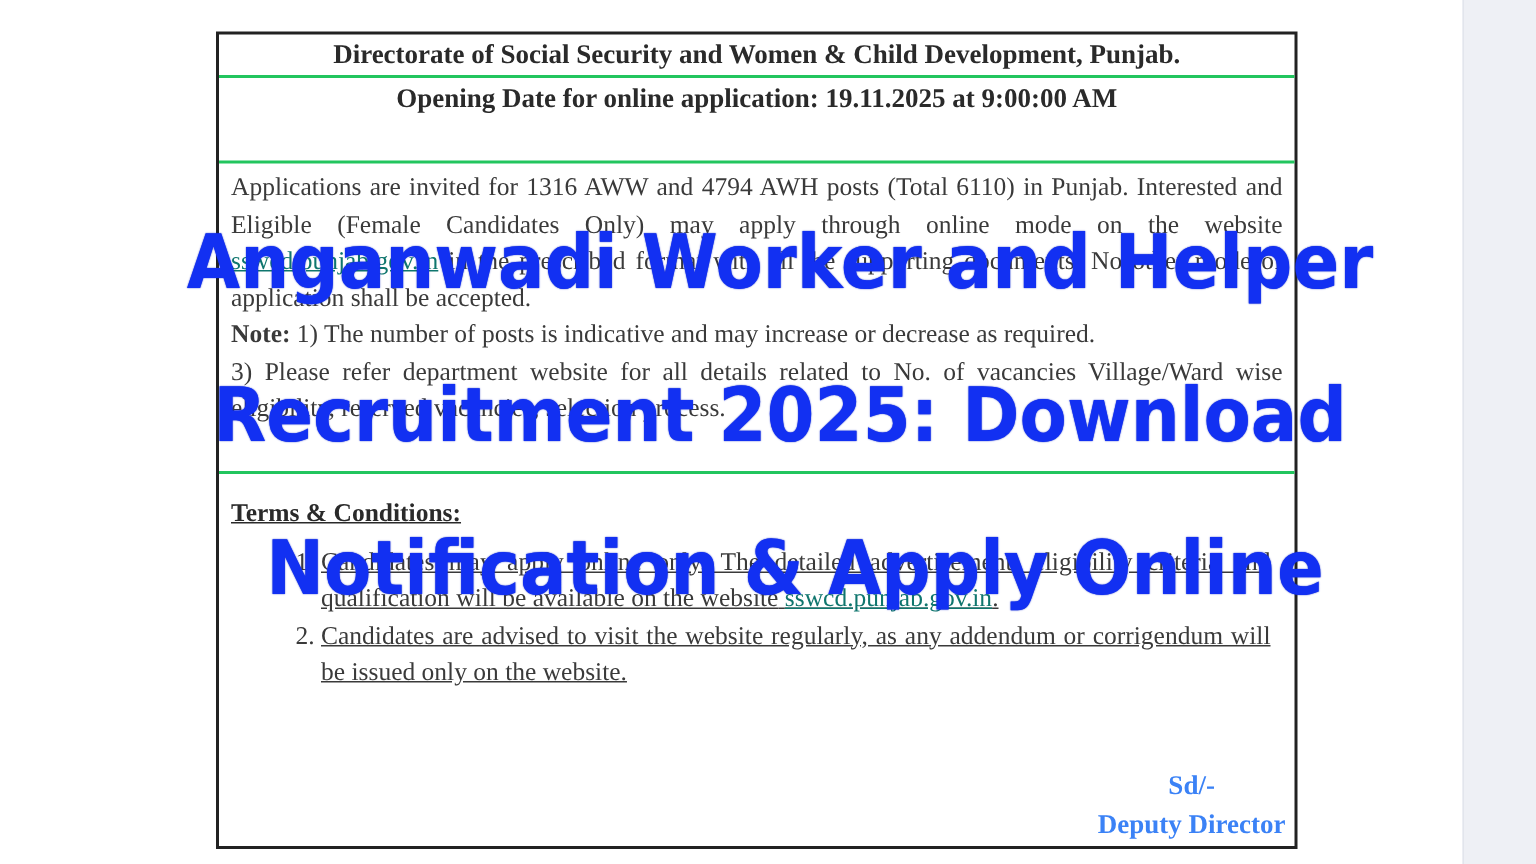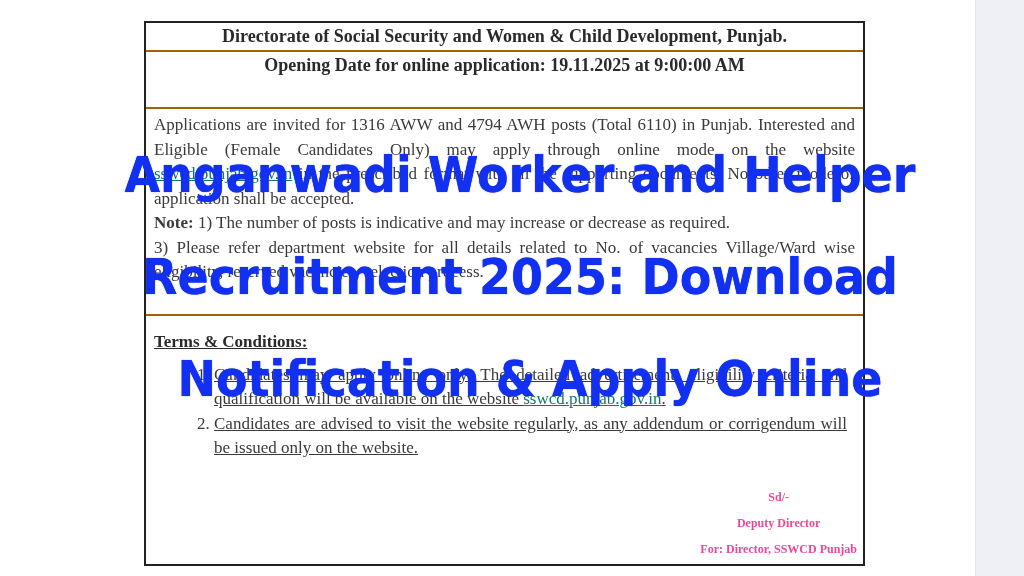--- a/index.html
+++ b/index.html
@@ -1,29 +1,29 @@
 <!DOCTYPE html>
 <html><head>
 <meta charset="utf-8">
 <style>
   html, body { margin:0; padding:0; }
   body { width:1024px; height:576px; overflow:hidden; background:#ffffff; position:relative; font-family:"Liberation Serif", serif; }
   .side-panel { position:absolute; left:975px; top:0; width:49px; height:576px; background:#eef0f5; border-left:1px solid #e2e5ec; }
   .notice { position:absolute; left:144px; top:21px; width:721px; height:545px; border:2px solid #222; box-sizing:border-box; color:#333; background:#fff; }
-  .row { border-bottom:2px solid #a16207; box-sizing:border-box; }
+  .row { border-bottom:2px solid #22c55e; box-sizing:border-box; }
   .hdr { height:29px; text-align:center; font-weight:bold; font-size:18px; line-height:27px; color:#2a2a2a; }
   .dates { height:57px; text-align:center; font-weight:bold; font-size:18px; color:#2a2a2a; padding-top:0; }
   .dates div { line-height:26px; }
   .dates .gap { display:inline-block; width:14px; }
   .body { height:207px; padding:4px 8px 0 8px; font-size:17px; line-height:24.5px; text-align:justify; color:#3a3a3a; }
   .body a, .terms a { color:#0f766e; text-decoration:underline; }
   .terms { padding:14px 8px 0 8px; font-size:17px; line-height:24.5px; color:#3a3a3a; }
   .terms-title { font-weight:bold; text-decoration:underline; color:#2a2a2a; }
   .terms ol { margin:8px; padding-left:52px; text-align:justify;text-decoration:underline; }
-  .sign { position:absolute; right:6px; bottom:2px; text-align:center; font-weight:bold; font-size:12px; line-height:26px; color:#ec4899; }
+  .sign { position:absolute; right:6px; bottom:2px; text-align:center; font-weight:bold; font-size:18px; line-height:26px; color:#3b82f6; }
   .sign .l3 { text-align:right; }
   .overlay { position:absolute; left:0; top:0; width:1024px; height:460px; pointer-events:none; }
   .ov-line { position:absolute; left:0; width:1024px; text-align:center; font-family:"DejaVu Sans", sans-serif; font-weight:bold; font-size:50px; color:#1230f2; letter-spacing:0px; transform:scaleX(0.92); transform-origin:center; white-space:nowrap; text-shadow:0 0 1px #0a20c0; }
   .ov1 { top:146px; left:8px; }
   .ov2 { top:248px; left:8px; }
   .ov3 { top:350px; left:18px; }
 </style>
 </head>
 <body>
 
@@ -55,21 +55,20 @@
       <li>
         <span>Candidates may apply online only. The detailed advertisement, eligibility criteria and qualification will be available on the website</span>
         <a>sswcd.punjab.gov.in</a><span>.</span>
       </li>
       <li>Candidates are advised to visit the website regularly, as any addendum or corrigendum will be issued only on the website.</li>
     </ol>
   </div>
   <div class="sign">
     <div>Sd/-</div>
     <div>Deputy Director</div>
-    <div class="l3">For: Director, SSWCD Punjab</div>
   </div>
 </div>
 
 <div class="overlay">
   <div class="ov-line ov1">Anganwadi Worker and Helper</div>
   <div class="ov-line ov2">Recruitment 2025: Download</div>
   <div class="ov-line ov3">Notification &amp; Apply Online</div>
 </div>
 
 </body></html>

